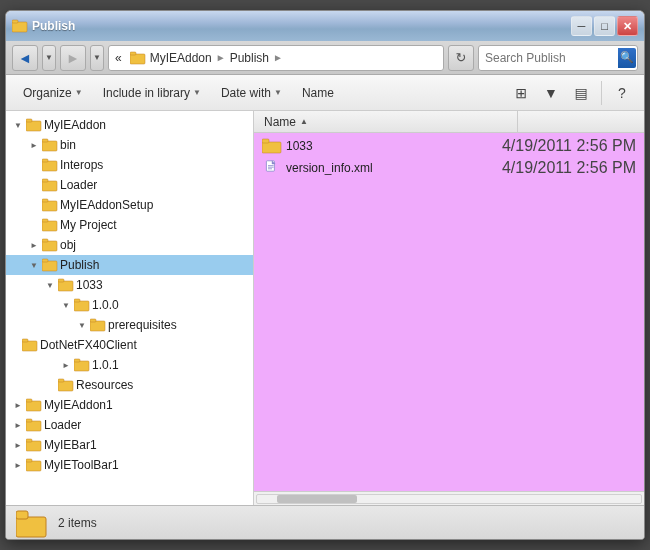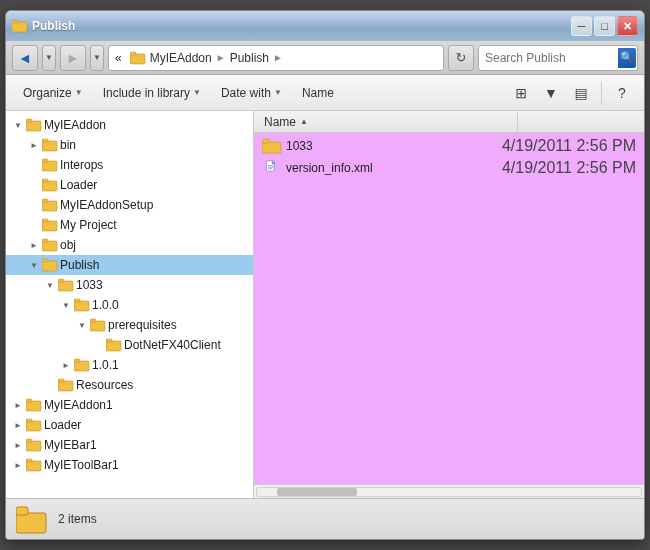--- a/index.html
+++ b/index.html
@@ -283,21 +283,21 @@
       color: #222;
       overflow: hidden;
       text-overflow: ellipsis;
     }
     
     .indent-0 { padding-left: 4px; }
     .indent-1 { padding-left: 20px; }
     .indent-2 { padding-left: 36px; }
     .indent-3 { padding-left: 52px; }
     .indent-4 { padding-left: 68px; }
-    .indent-5 { padding-left: 84px; }
+    .indent-5 { }
     
     .content-pane {
       flex: 1;
       display: flex;
       flex-direction: column;
       overflow: hidden;
       background: #f0abfc;
     }
     .column-headers {
       height: 22px;
@@ -354,21 +354,21 @@
       white-space: nowrap;
     }
     .file-date {
       flex: 1;
       font-size: 16px;
       color: #444;
       white-space: nowrap;
     }
     
     .status-bar {
-      height: 41px;
+      height: 34px;
       background: linear-gradient(to bottom, #e8e8e8, #d8d8d8);
       border-top: 1px solid #bbb;
       display: flex;
       align-items: center;
       padding: 0 10px;
       gap: 10px;
     }
     .status-folder-icon {
       width: 32px;
       height: 32px;

